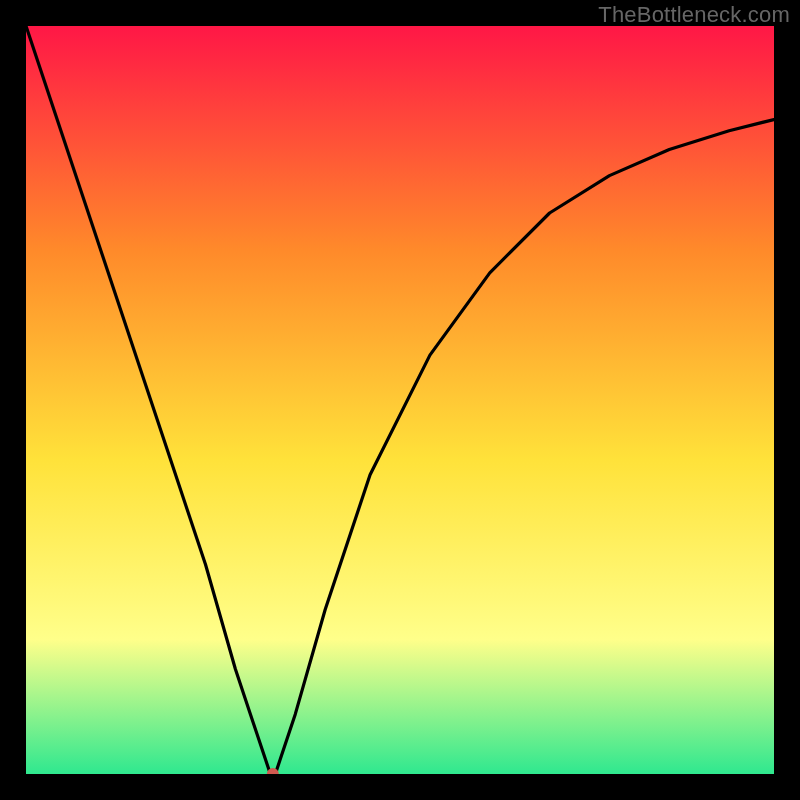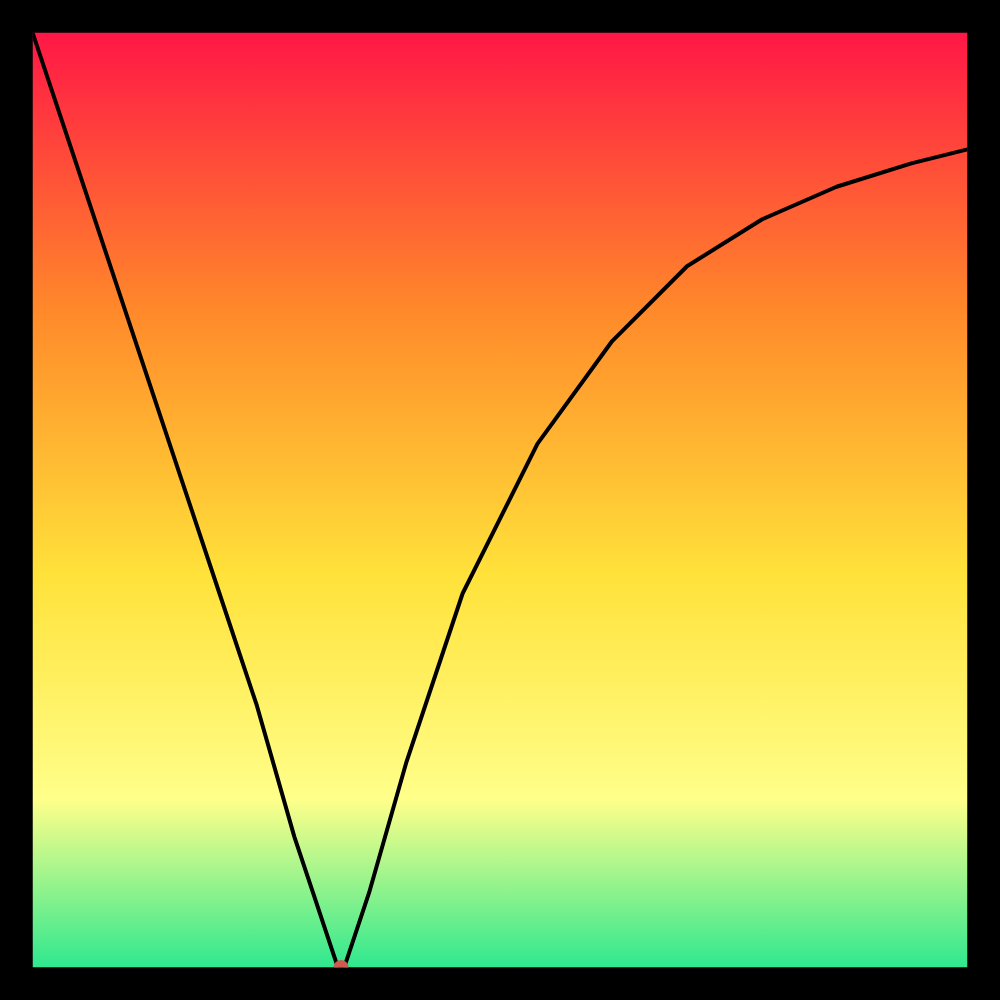--- a/index.html
+++ b/index.html
@@ -37,20 +37,21 @@
   svg {
     display: block;
     width: 748px;
     height: 748px;
   }
 </style>
 </head>
 <body>
 
 <div class="frame">
+  <div class="watermark">TheBottleneck.com</div>
 
   <div class="plot-wrap">
     <svg viewBox="0 0 748 748">
       <defs>
         <linearGradient id="bg-grad" x1="0" y1="0" x2="0" y2="1">
           <stop id="g0" offset="0%" stop-color="#ff1746"></stop>
           <stop id="g1" offset="30%" stop-color="#ff8a2a"></stop>
           <stop id="g2" offset="58%" stop-color="#ffe23a"></stop>
           <stop id="g3" offset="82%" stop-color="#ffff8a"></stop>
           <stop id="g4" offset="100%" stop-color="#2fe88f"></stop>

